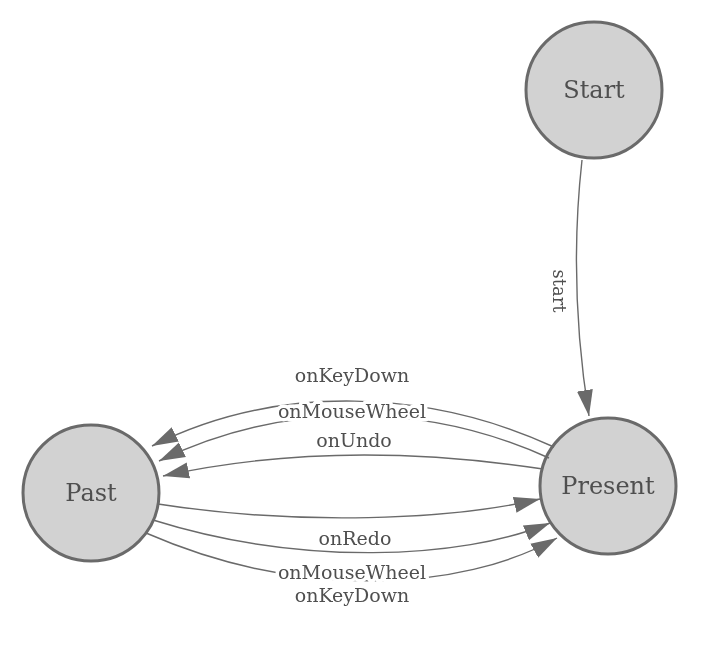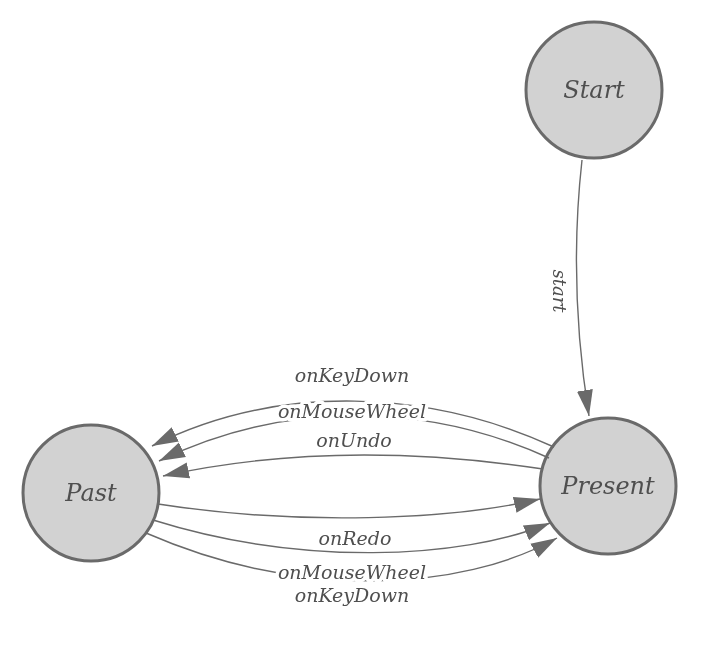--- a/index.html
+++ b/index.html
@@ -9,21 +9,20 @@
     width: 721px;
     height: 670px;
     overflow: hidden;
     font-family: "DejaVu Serif", "Liberation Serif", serif;
   }
   .stage {
     position: relative;
     width: 721px;
     height: 670px;
     background: #ffffff;
-    font-style: italic;
   }
   svg { display: block; }
   .edge-path {
     fill: none;
     stroke: #6a6a6a;
     stroke-width: 1.4;
   }
   .node-circle {
     fill: #d2d2d2;
     stroke: #6a6a6a;

